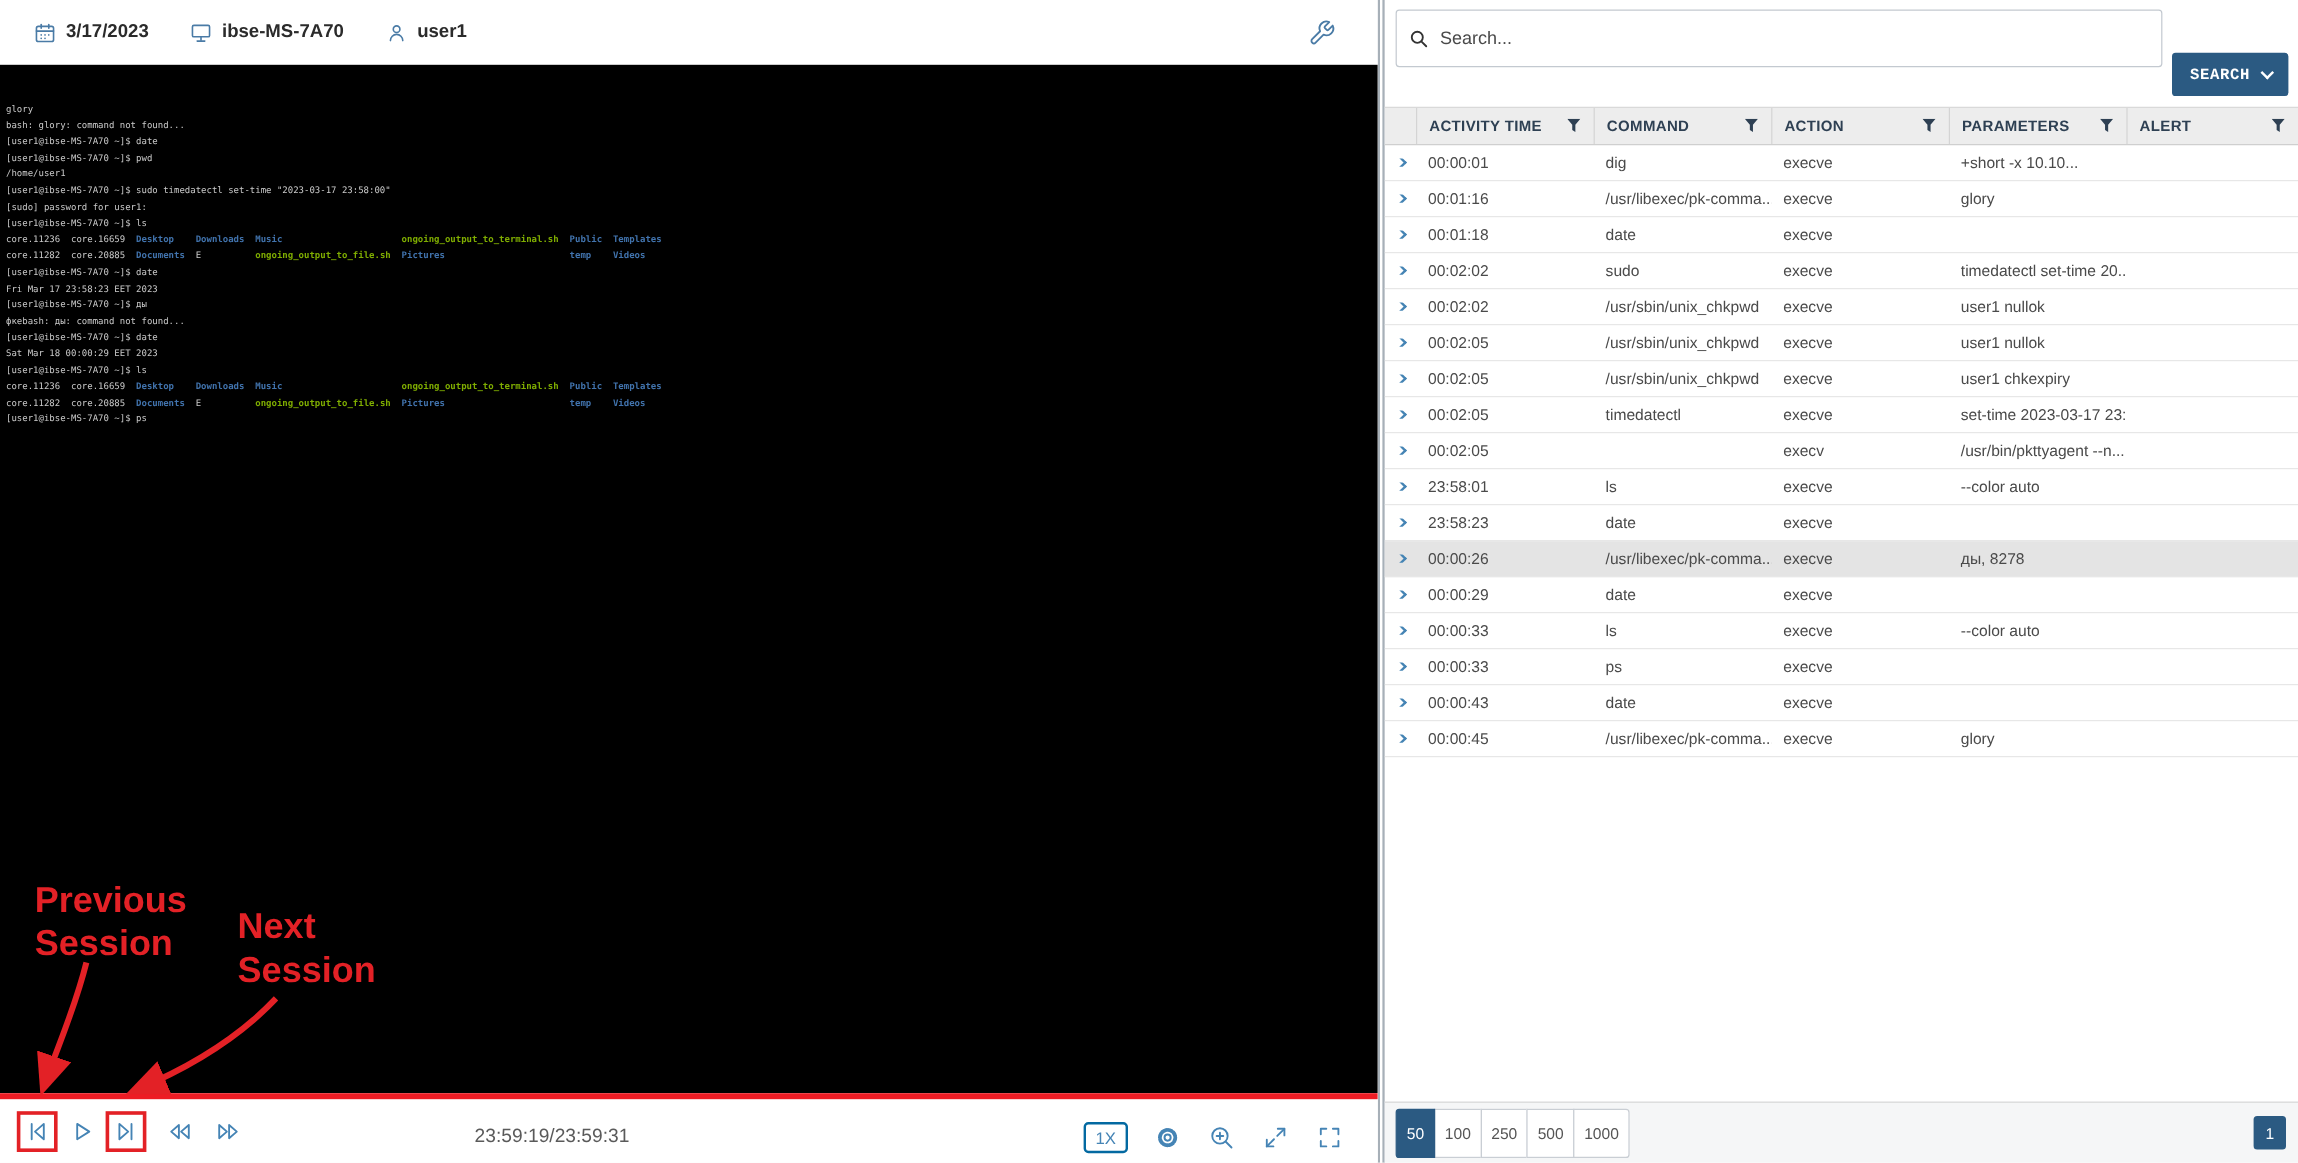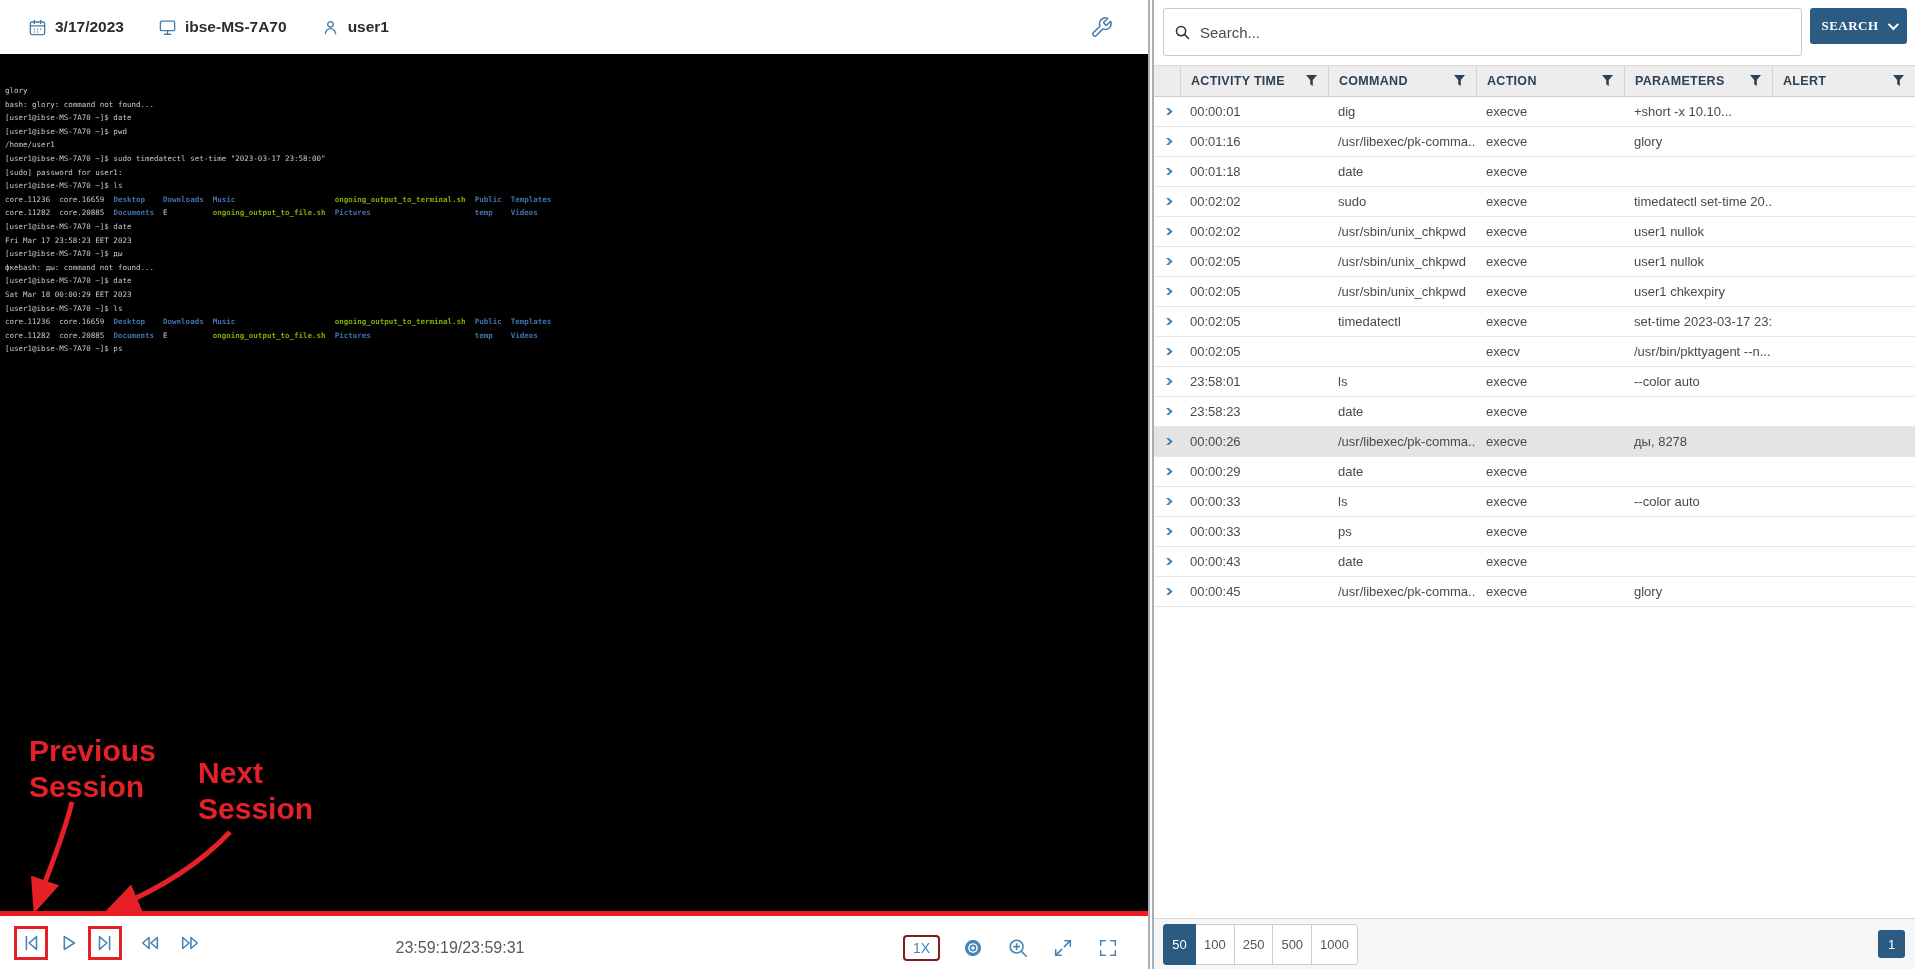--- a/index.html
+++ b/index.html
@@ -33,37 +33,37 @@
   
   .pbar { position:absolute; left:0; right:0; bottom:0; height:58px; background:#fff;
           border-top:5px solid #ed1c24; display:flex; align-items:center; padding-left:14px; }
   .pbtn { width:24px; height:24px; display:inline-flex; align-items:center; justify-content:center; cursor:pointer; }
   .pbtn svg { width:22px; height:22px; stroke:#4584b5; stroke-width:1.7; fill:none; stroke-linecap:round; stroke-linejoin:round; }
   .red-box { border:3px solid #e32126; padding:2px; display:inline-flex; margin-right:8px; }
   .gap8 { margin-right:8px; }
   .timestamp { position:absolute; left:460px; transform:translateX(-50%); top:5px; line-height:53px;
                font-size:16px; color:#5a5a5a; }
   .rcluster { position:absolute; right:28px; top:5px; height:53px; display:flex; align-items:center; gap:21px; }
-  .speed-btn { border:2px solid #7f1d1d; color:#4584b5; border-radius:4px; font-size:14px;
+  .speed-btn { border:2px solid #0369a1; color:#4584b5; border-radius:4px; font-size:14px;
                padding:3px 8px; background:#fff; cursor:pointer; font-family:inherit; }
 
   
   .divider { width:6px; background:#fff; border-left:2px solid #a7b0b8; border-right:2px solid #a7b0b8; }
 
   
   .right-pane { flex:1; display:flex; flex-direction:column; background:#fff; position:relative; }
   .search-row { display:flex; padding:8px 8px 0 9px; gap:8px; }
   .search-box { flex:1; height:48px; border:1px solid #c3c9d0; border-radius:3px;
                 display:flex; align-items:center; padding:0 10px; gap:9px; background:#fff; }
   .search-box svg { width:17px; height:17px; stroke:#333; stroke-width:2.2; fill:none; stroke-linecap:round; }
   .search-box input { border:none; outline:none; flex:1; font-size:15px; font-family:inherit; color:#333; }
   .search-box input::placeholder { color:#4a4a4a; opacity:1; }
   .search-btn { width:97px; height:36px; background:#2b5a82; border:none; border-radius:3px; color:#fff;
                 font-size:13px; font-weight:bold; letter-spacing:.5px; display:flex; align-items:center;
-                justify-content:center; gap:9px; cursor:pointer; font-family:Liberation Serif, serif; }
+                justify-content:center; gap:9px; cursor:pointer; font-family:Liberation Mono, monospace;margin-top:36px; }
   .chev-down { width:8px; height:8px; border-right:2px solid #fff; border-bottom:2px solid #fff;
                transform:rotate(45deg) translateY(-2px); }
 
   .thead { display:grid; grid-template-columns:26px 148px 148px 148px 148px 1fr; height:32px;
            margin-top:9px; background:#ededed; border-top:1px solid #d9d9d9; border-bottom:1px solid #cfcfcf; }
   .hcell { display:flex; align-items:center; justify-content:space-between; padding:0 10px;
            font-size:12.5px; font-weight:bold; color:#2e4053; letter-spacing:.3px; }
   .hcell + .hcell { border-left:1px solid #d4d4d4; }
   .funnel { width:12px; height:12px; flex:0 0 auto; margin-left:6px; }
   .funnel path { fill:#2e4053; }

